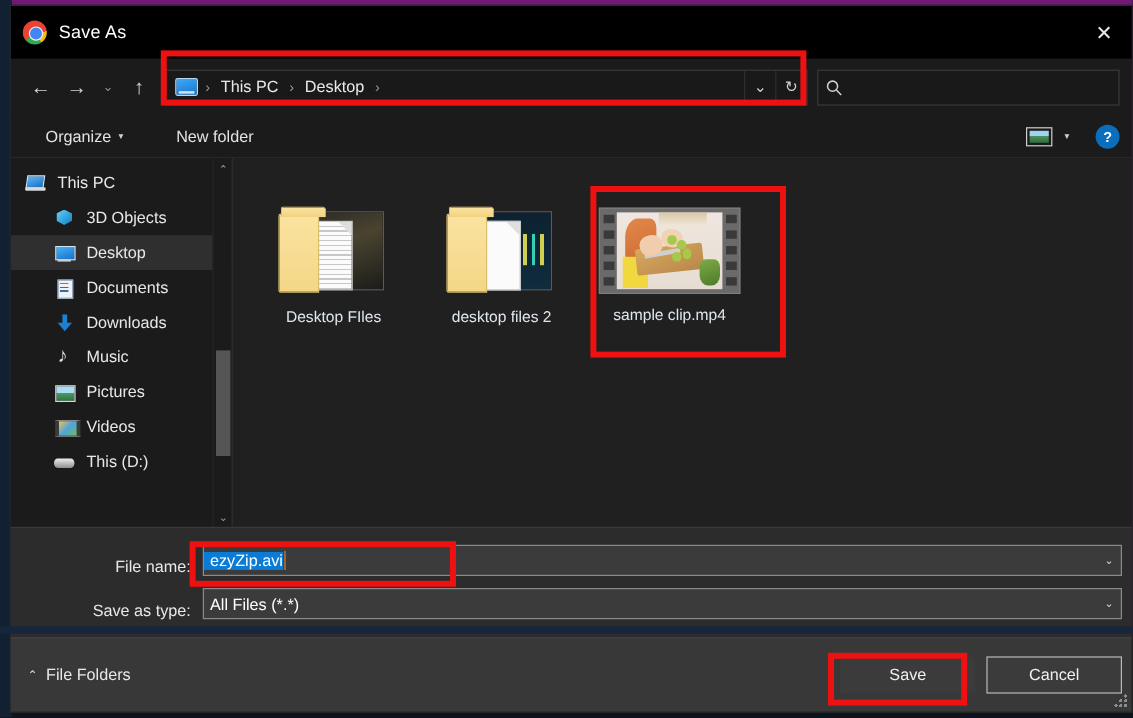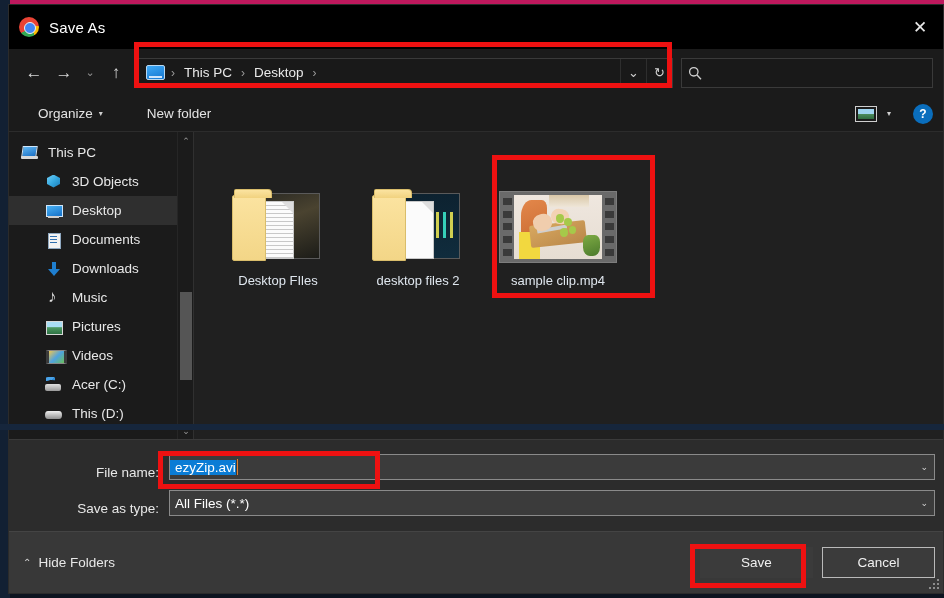--- a/index.html
+++ b/index.html
@@ -5,22 +5,22 @@
   * { box-sizing: border-box; margin: 0; padding: 0; }
   html, body {
     width: 944px; height: 598px;
     background: #0d1420;
     font-family: "Liberation Sans", sans-serif;
     overflow: hidden;
   }
 
   #app {
     position: relative;
-    width: 944px; height: 430px;
-    background: #be185d;
+    width: 944px; height: 528px;
+    background: #701a75;
   }
 
   
   .bg-strip-left {
     position: absolute; left: 0; top: 0; width: 10px; height: 598px;
     background: #122033;
   }
   .bg-strip-bottom {
     position: absolute; left: 0; bottom: 0; width: 944px; height: 6px;
     background: #16263c;
@@ -304,21 +304,21 @@
     flex: 1; background: #202020;
     border-left: 1px solid #303030;
     padding: 16px 0 0 14px;
     display: flex; flex-wrap: wrap;
     align-content: flex-start;
     position: relative;
   }
   .file-item {
     width: 140px; height: 140px;
     display: flex; flex-direction: column;
-    align-items: center; justify-content: flex-end;
+    align-items: center; justify-content: center;
     padding-top: 6px; cursor: pointer;
   }
   .file-label {
     color: #dfe6ee; font-size: 13px; margin-top: 10px;
     text-align: center; white-space: nowrap;
   }
 
   
   .folder {
     width: 92px; height: 74px; position: relative;
@@ -621,24 +621,20 @@
           <span class="ico ico-music"></span>
           <span class="side-label">Music</span>
         </div>
         <div class="side-item">
           <span class="ico ico-pic"></span>
           <span class="side-label">Pictures</span>
         </div>
         <div class="side-item">
           <span class="ico ico-vid"></span>
           <span class="side-label">Videos</span>
-        </div>
-        <div class="side-item">
-          <span class="ico ico-drvc"></span>
-          <span class="side-label">Acer (C:)</span>
         </div>
         <div class="side-item">
           <span class="ico ico-drvd"></span>
           <span class="side-label">This (D:)</span>
         </div>
 
         <div class="side-scroll">
           <div class="ss-arrow up">⌃</div>
           <div class="ss-thumb"></div>
           <div class="ss-arrow down">⌄</div>
@@ -722,21 +718,21 @@
         <div class="form-field">
           <span class="field-text">All Files (*.*)</span>
           <span class="field-caret">⌄</span>
         </div>
       </div>
     </div>
 
     <div class="footer">
       <div class="hide-folders">
         <span class="hf-caret">⌃</span>
-        <span>Hide Folders</span>
+        <span>File Folders</span>
       </div>
       <div class="footer-spacer"></div>
       <div class="btn save">Save</div>
       <div style="width:9px"></div>
       <div class="btn">Cancel</div>
       <div class="grip"></div>
     </div>
 
   </div>
 

